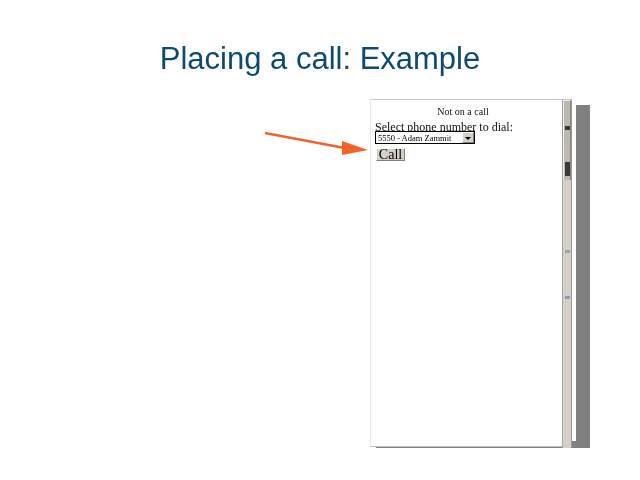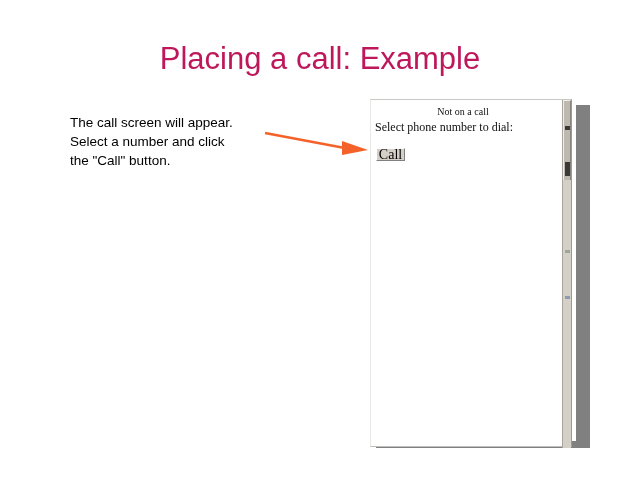--- a/index.html
+++ b/index.html
@@ -26,21 +26,21 @@
   
   #slide-title {
     position: absolute;
     left: 0;
     top: 40px;
     width: 640px;
     text-align: center;
     font-family: "Liberation Sans", sans-serif;
     font-size: 31px;
     font-weight: normal;
-    color: #be185d;
+    color: #0c4a6e;
     letter-spacing: 0px;
     line-height: 38px;
     white-space: nowrap;
   }
 
   
   #body-text {
     position: absolute;
     left: 70px;
     top: 113px;
@@ -227,43 +227,44 @@
     padding: 0;
   }
 </style>
 </head>
 <body>
 
 <div id="slide">
 
   <div id="slide-title">Placing a call: Example</div>
 
-  <div id="body-text">
-    <span class="line">The call screen will appear.</span>
-    <span class="line">Select a number and click</span>
-    <span class="line">the "Call" button.</span>
-  </div>
 
   <svg id="arrow-annotation" viewBox="0 0 118 40" width="118" height="40">
     <line x1="7" y1="11" x2="92" y2="27" stroke="#F4622A" stroke-width="2.4"></line>
     <polygon points="84,19 110,28 84,33" fill="#F4622A"></polygon>
   </svg>
 
   <div id="shadow-right"></div>
   <div id="shadow-bottom"></div>
 
   <div id="app-screenshot">
     <div id="app-frame">
 
       <div id="app-content">
 
         <div id="call-status">Not on a call</div>
 
         <div id="dial-label">Select phone number to dial:</div>
 
+        <div id="phone-select">
+          <span class="sel-value">5550 - Adam Zammit</span>
+          <span class="sel-button">
+            <span class="caret"></span>
+          </span>
+        </div>
 
         <button id="call-button">Call</button>
       </div>
 
       <div id="app-scrollbar">
         <div class="sb-thumb"></div>
         <div class="sb-tick" style="top:26px;"></div>
         <div class="sb-tick" style="top:62px;height:14px;"></div>
         <div class="sb-tick" style="top:150px;height:3px;background:#9aa79a;"></div>
         <div class="sb-tick" style="top:196px;height:3px;background:#8d9ab0;"></div>

